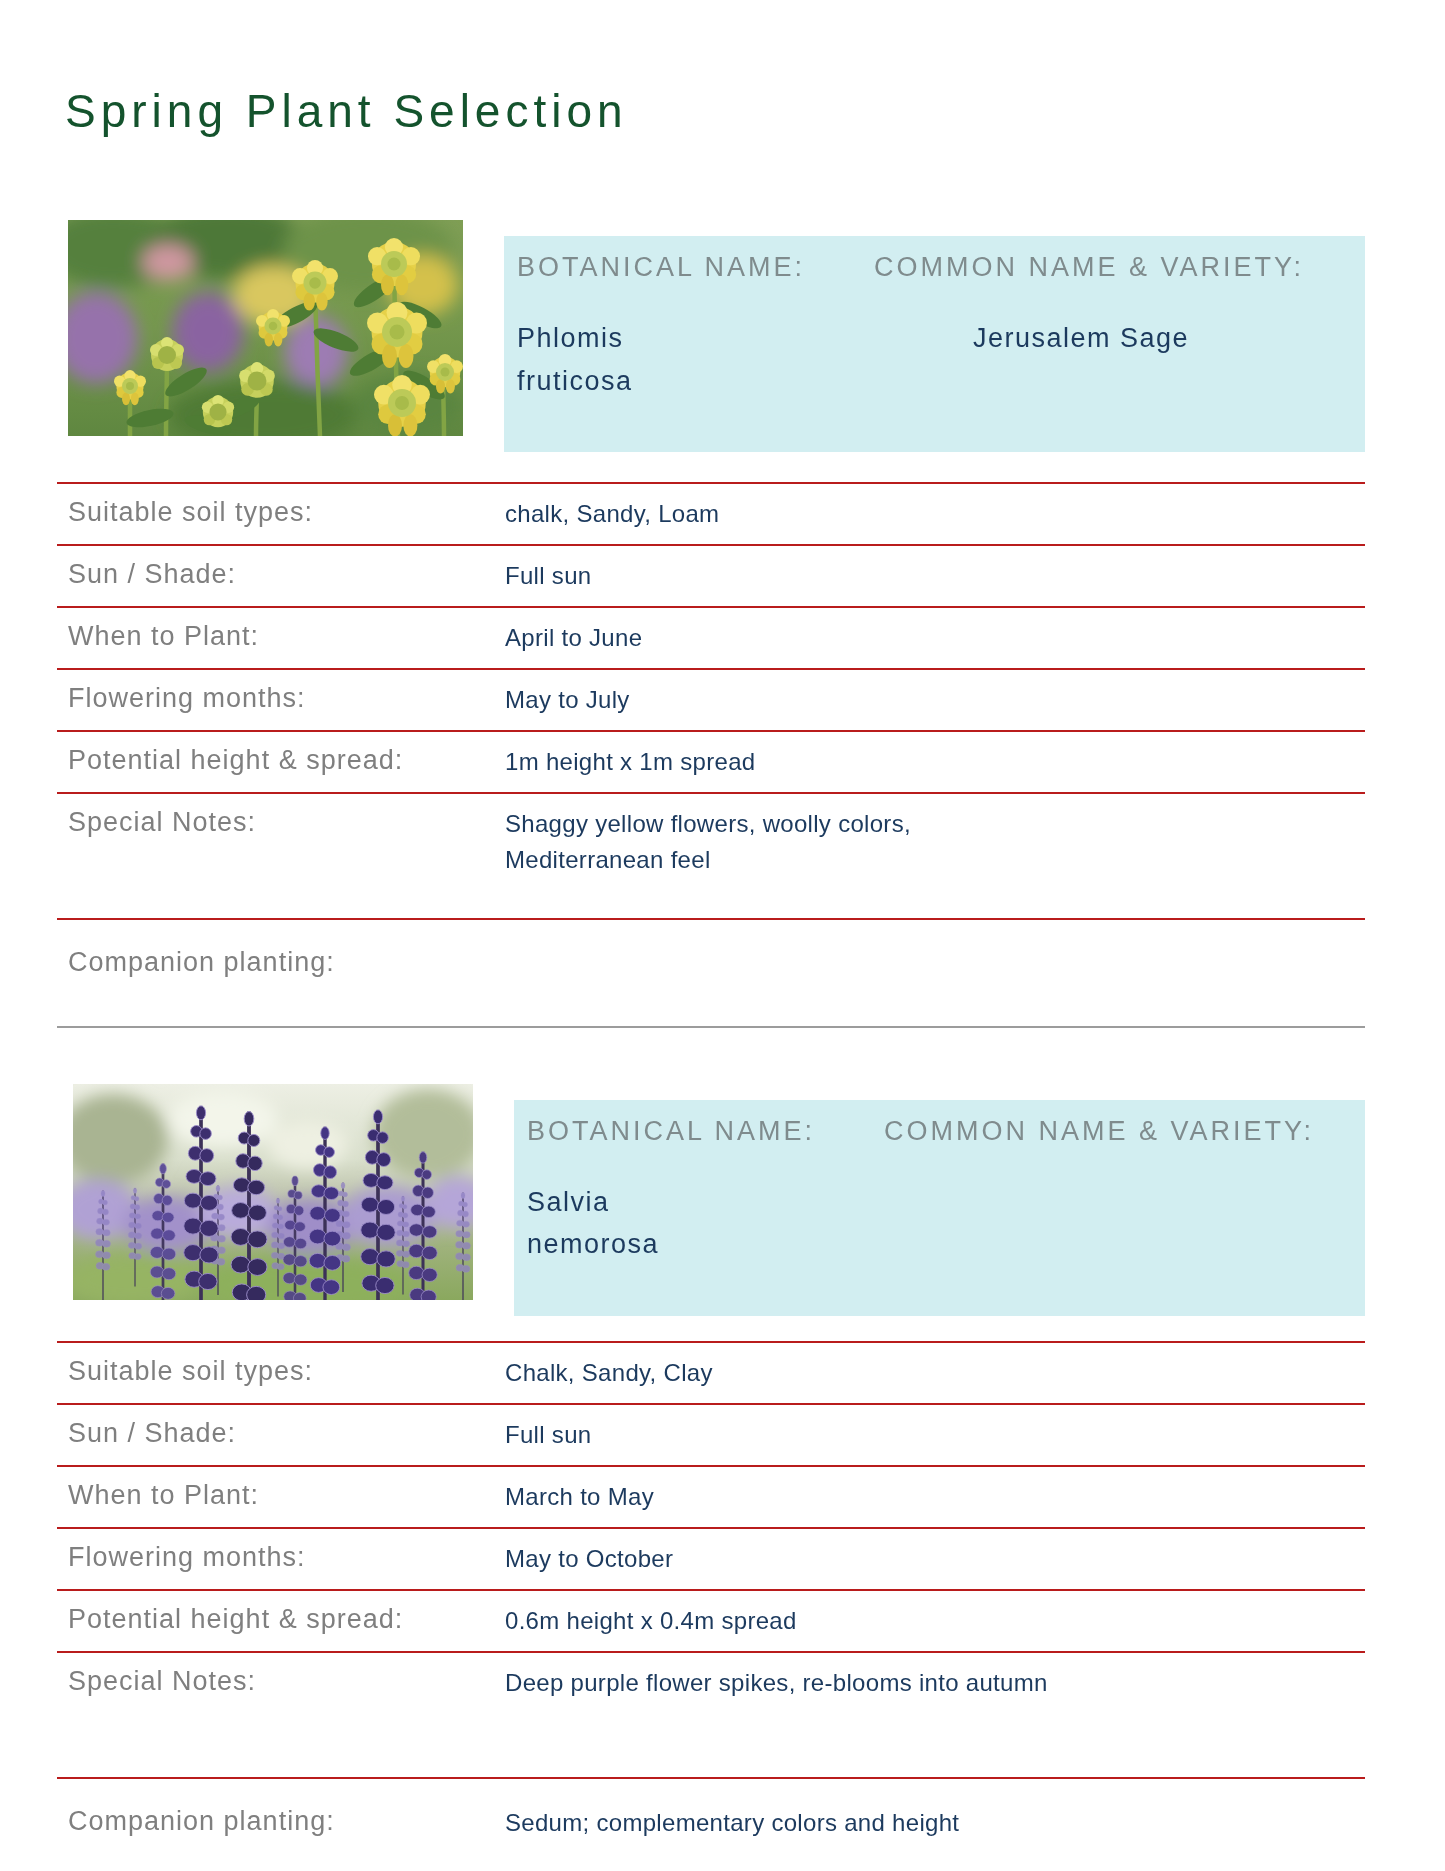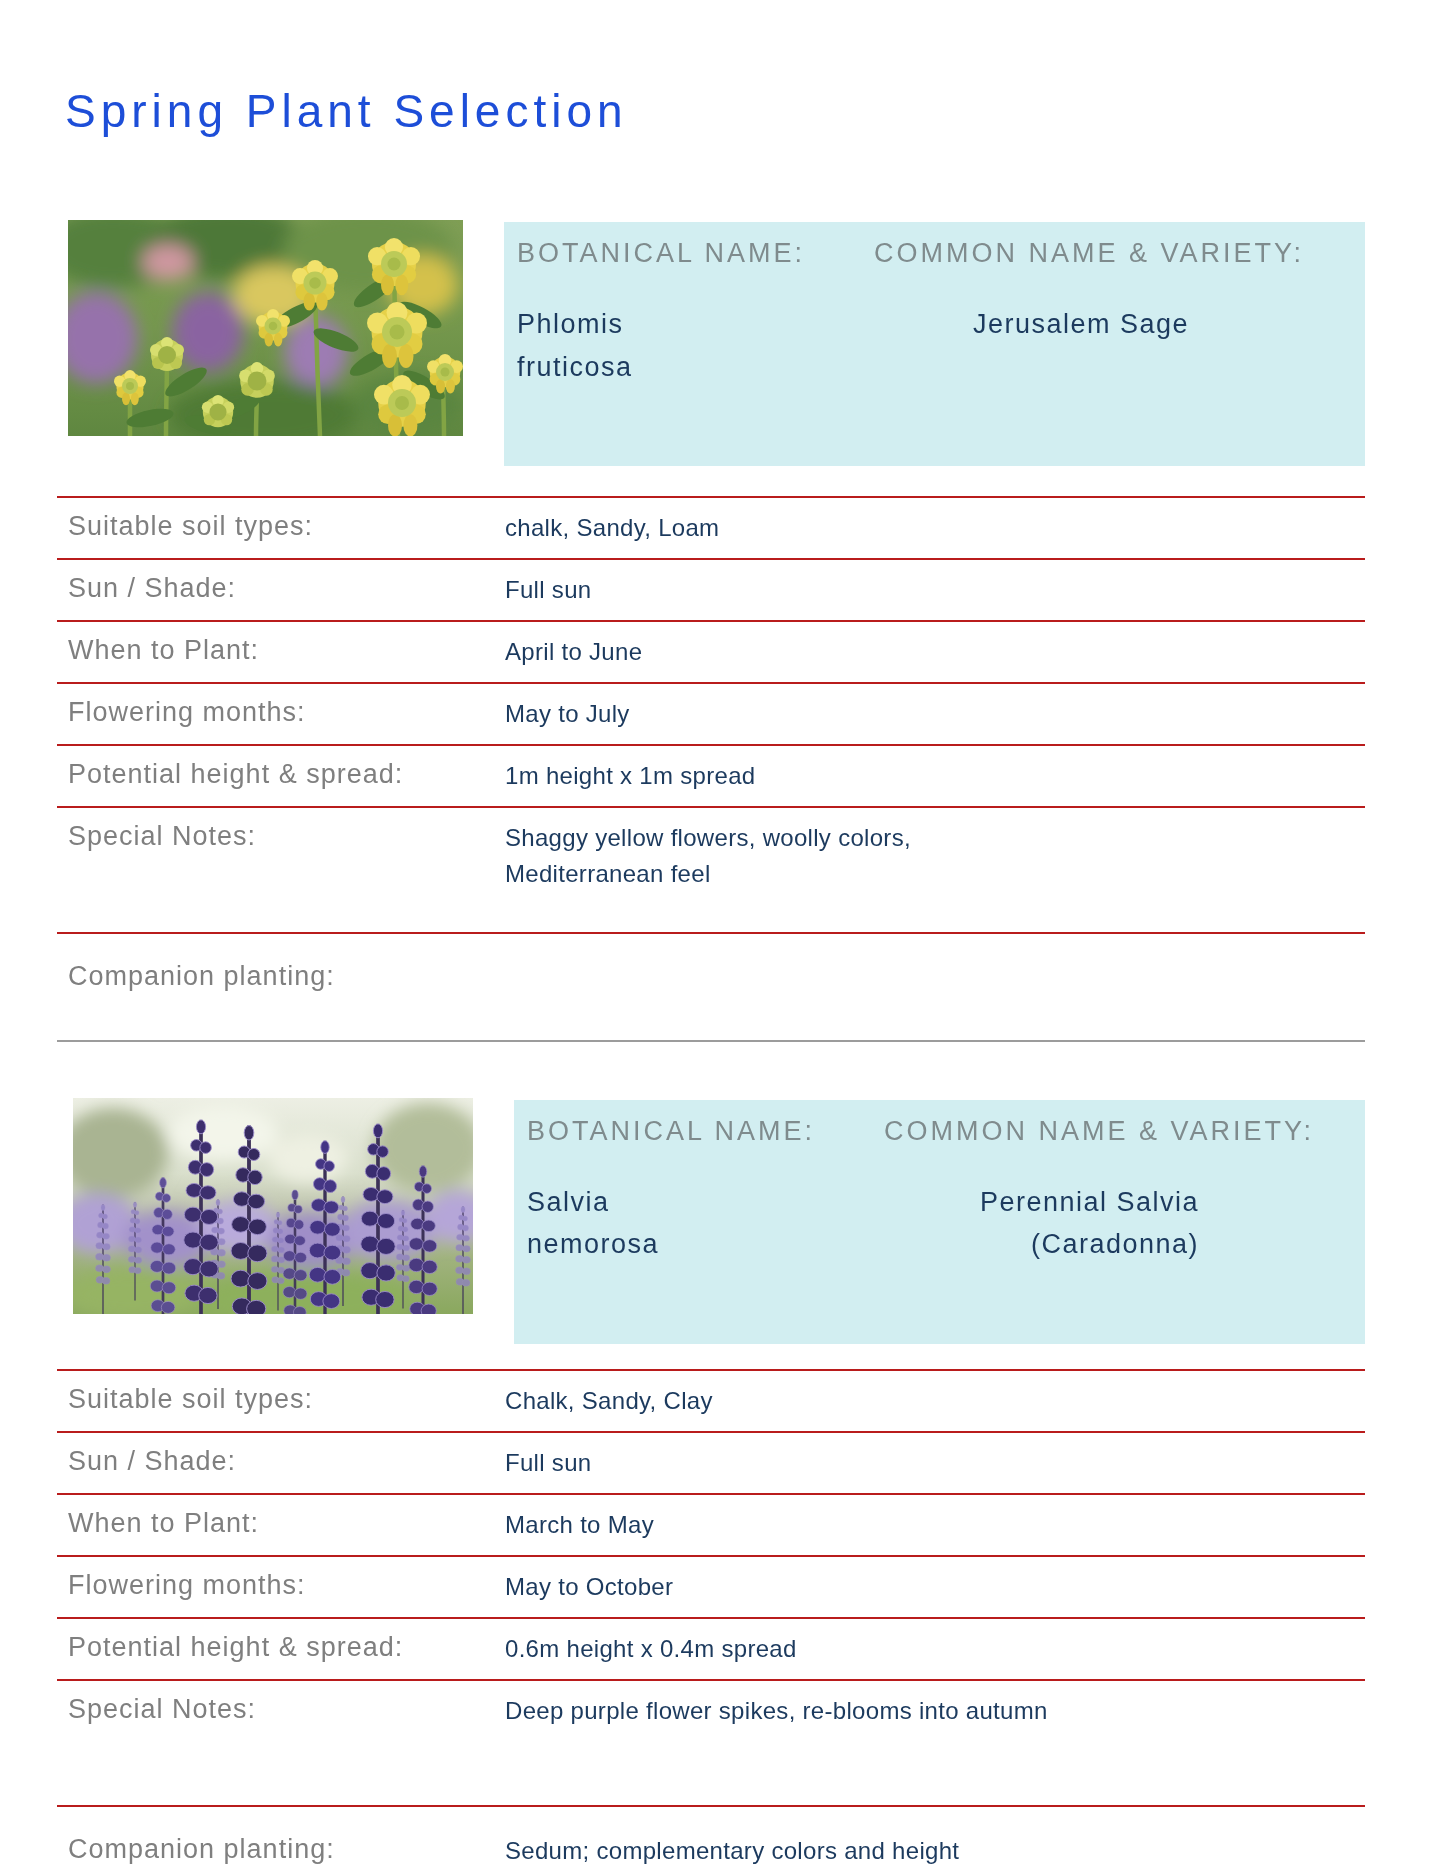--- a/index.html
+++ b/index.html
@@ -5,31 +5,31 @@
 <style>
   html,body{margin:0;padding:0;}
   body{
     width:1445px;height:1871px;background:#ffffff;overflow:hidden;
     font-family:"Liberation Sans", sans-serif;
     -webkit-font-smoothing:antialiased;
   }
   .page{margin-left:57px;width:1308px;position:relative;}
   .title{
     margin:84px 0 0 8px;
-    font-size:46px;letter-spacing:5px;color:#1d4ed8;font-weight:400;
+    font-size:46px;letter-spacing:5px;color:#14532d;font-weight:400;
   }
   
   .card1{margin-top:82px;}
   .card2{margin-top:56px;}
   .card-top{display:flex;align-items:flex-start;}
   .photo{width:395px;height:216px;margin-left:11px;flex-shrink:0;overflow:hidden;}
   .card2 .photo{width:400px;margin-left:16px;}
   .photo svg{display:block;width:100%;height:100%;}
   .header-box{
-    flex:1;margin-left:41px;height:244px;margin-top:2px;
+    flex:1;margin-left:41px;height:216px;margin-top:16px;
     background:#d2eef1;display:flex;
     padding:16px 0 0 13px;box-sizing:border-box;
   }
   .hcol1{width:357px;flex-shrink:0;}
   .hcol2{flex:1;}
   .hlabel{
     font-size:27px;letter-spacing:3px;color:#7f8b8d;white-space:nowrap;
   }
   .hname{
     margin-top:34px;font-size:27px;letter-spacing:1.5px;color:#1c3a5e;
@@ -263,21 +263,20 @@
           </g>
         </svg>
       </div>
       <div class="header-box">
         <div class="hcol1">
           <div class="hlabel">BOTANICAL NAME:</div>
           <div class="hname">Salvia nemorosa</div>
         </div>
         <div class="hcol2">
           <div class="hlabel">COMMON NAME &amp; VARIETY:</div>
-          <div class="hname hname2">Perennial Salvia (Caradonna)</div>
         </div>
       </div>
     </div>
 
     <div class="tbl">
       <div class="trow">
         <div class="tlabel">Suitable soil types:</div>
         <div class="tvalue">Chalk, Sandy, Clay</div>
       </div>
       <div class="trow">

